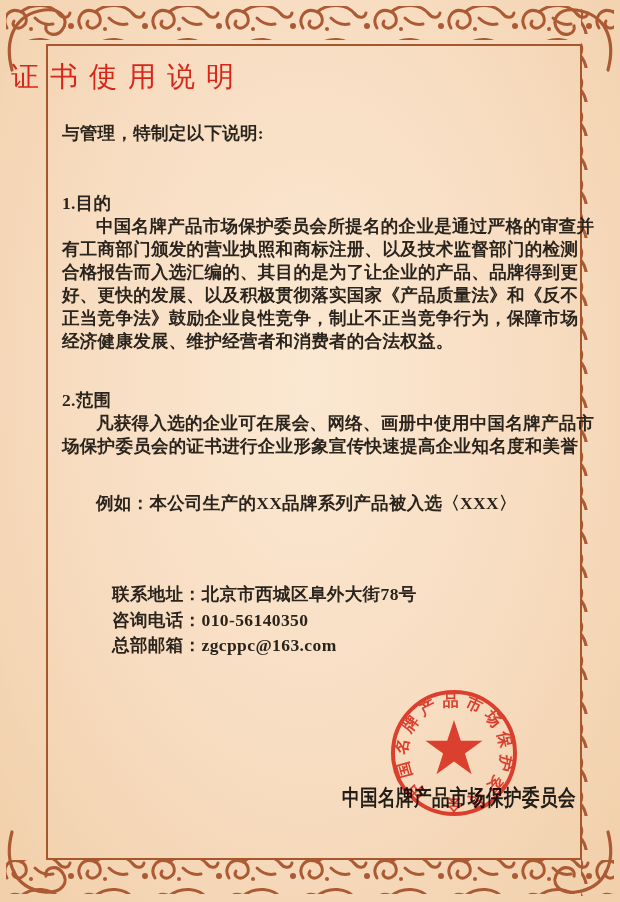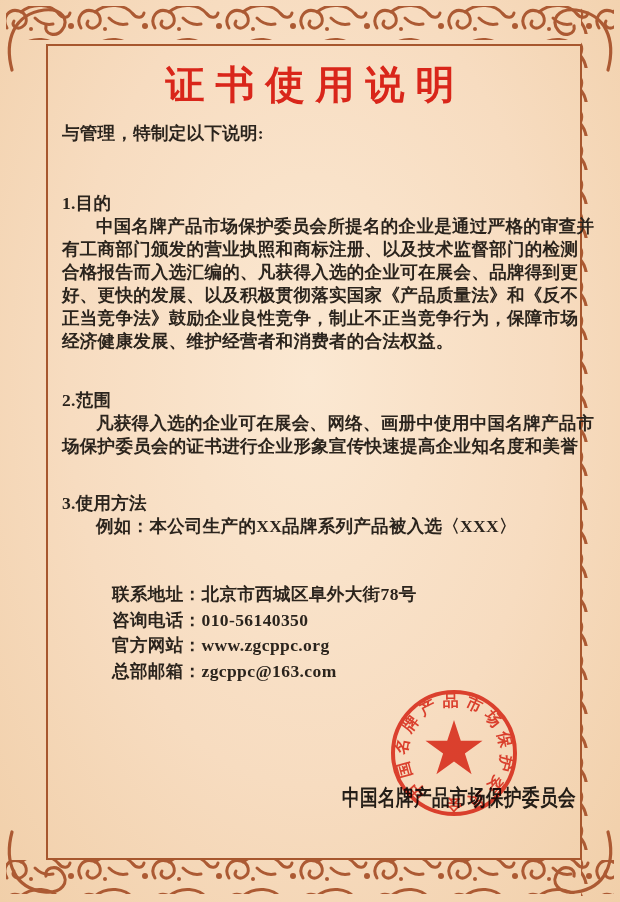--- a/index.html
+++ b/index.html
@@ -10,22 +10,21 @@
     font-family:"Liberation Serif", serif;
     overflow:hidden;
   }
   .ornament-layer{position:absolute;left:0;top:0;width:620px;height:902px;pointer-events:none;}
   .inner-frame{
     position:absolute;left:46px;top:44px;width:532px;height:812px;
     border:2px solid #a7572e;
   }
   .page-title{
     position:absolute;left:0;top:58px;width:620px;
-    text-align:center;
-    font-size:39px;font-weight:bold;color:#d9261a;
+    font-size:28px;font-weight:normal;color:#d9261a;
     letter-spacing:11px;text-indent:11px;
     white-space:nowrap;
   }
   .textblock{position:absolute;left:62px;width:506px;color:#2b241d;}
   .line{
     font-size:17.5px;line-height:23px;font-weight:bold;
     letter-spacing:0.3px;white-space:nowrap;color:#2b241d;
   }
   .indent{padding-left:34px;}
   .heading{
@@ -86,41 +85,39 @@
   <div class="page-title">证书使用说明</div>
 
   <div class="textblock" style="top:122px;">
     <div class="line">与管理，特制定以下说明:</div>
   </div>
 
   <div class="textblock" style="top:192px;">
     <div class="heading">1.目的</div>
     <div class="line indent">中国名牌产品市场保护委员会所提名的企业是通过严格的审查并</div>
     <div class="line">有工商部门颁发的营业执照和商标注册、以及技术监督部门的检测</div>
-    <div class="line">合格报告而入选汇编的、凡获得入选的企业可在展会、品牌得到更</div>
+    <div class="line">合格报告而入选汇编的、其目的是为了让企业的产品、品牌得到更</div>
     <div class="line">好、更快的发展、以及积极贯彻落实国家《产品质量法》和《反不</div>
     <div class="line">正当竞争法》鼓励企业良性竞争，制止不正当竞争行为，保障市场</div>
     <div class="line">经济健康发展、维护经营者和消费者的合法权益。</div>
   </div>
 
   <div class="textblock" style="top:389px;">
     <div class="heading">2.范围</div>
     <div class="line indent">凡获得入选的企业可在展会、网络、画册中使用中国名牌产品市</div>
     <div class="line">场保护委员会的证书进行企业形象宣传快速提高企业知名度和美誉</div>
   </div>
 
   <div class="textblock" style="top:492px;">
-    <div class="heading">3.使用方法</div>
     <div class="line indent">例如：本公司生产的XX品牌系列产品被入选〈XXX〉</div>
   </div>
 
   <div class="contact-block">
     <div class="contact-line">联系地址：北京市西城区阜外大街78号</div>
     <div class="contact-line">咨询电话：010-56140350</div>
-    <div class="contact-line">官方网站：www.zgcppc.org</div>
     <div class="contact-line">总部邮箱：zgcppc@163.com</div>
   </div>
 
   <div class="signature">中国名牌产品市场保护委员会</div>
 
   <svg class="seal" viewBox="0 0 132 132" xmlns="http://www.w3.org/2000/svg">
     <circle cx="66" cy="67" r="61" fill="none" stroke="#e03a2b" stroke-width="4"></circle>
     <path id="sealArc" d="M 66,67 m -47,0 a 47,47 0 1,1 94,0 a 47,47 0 1,1 -94,0" fill="none"></path>
     <g transform="rotate(-55 66 67)">
       <text font-size="16" font-weight="bold" fill="#e03a2b" letter-spacing="5.5" font-family="Liberation Serif, serif">

